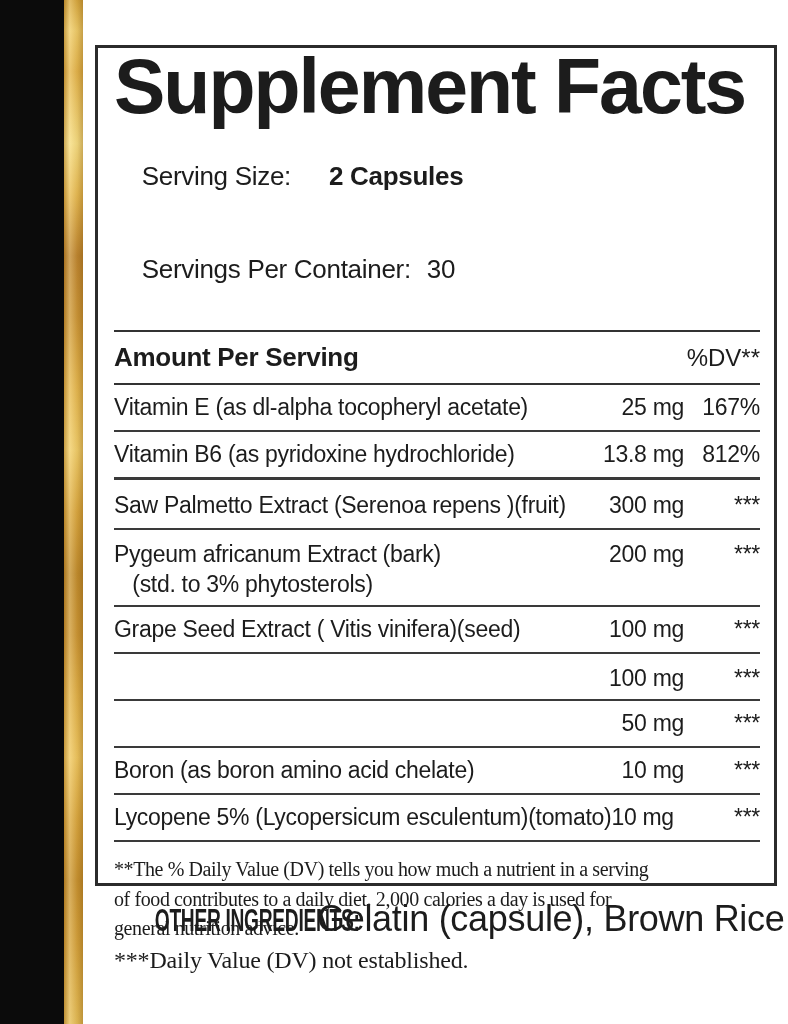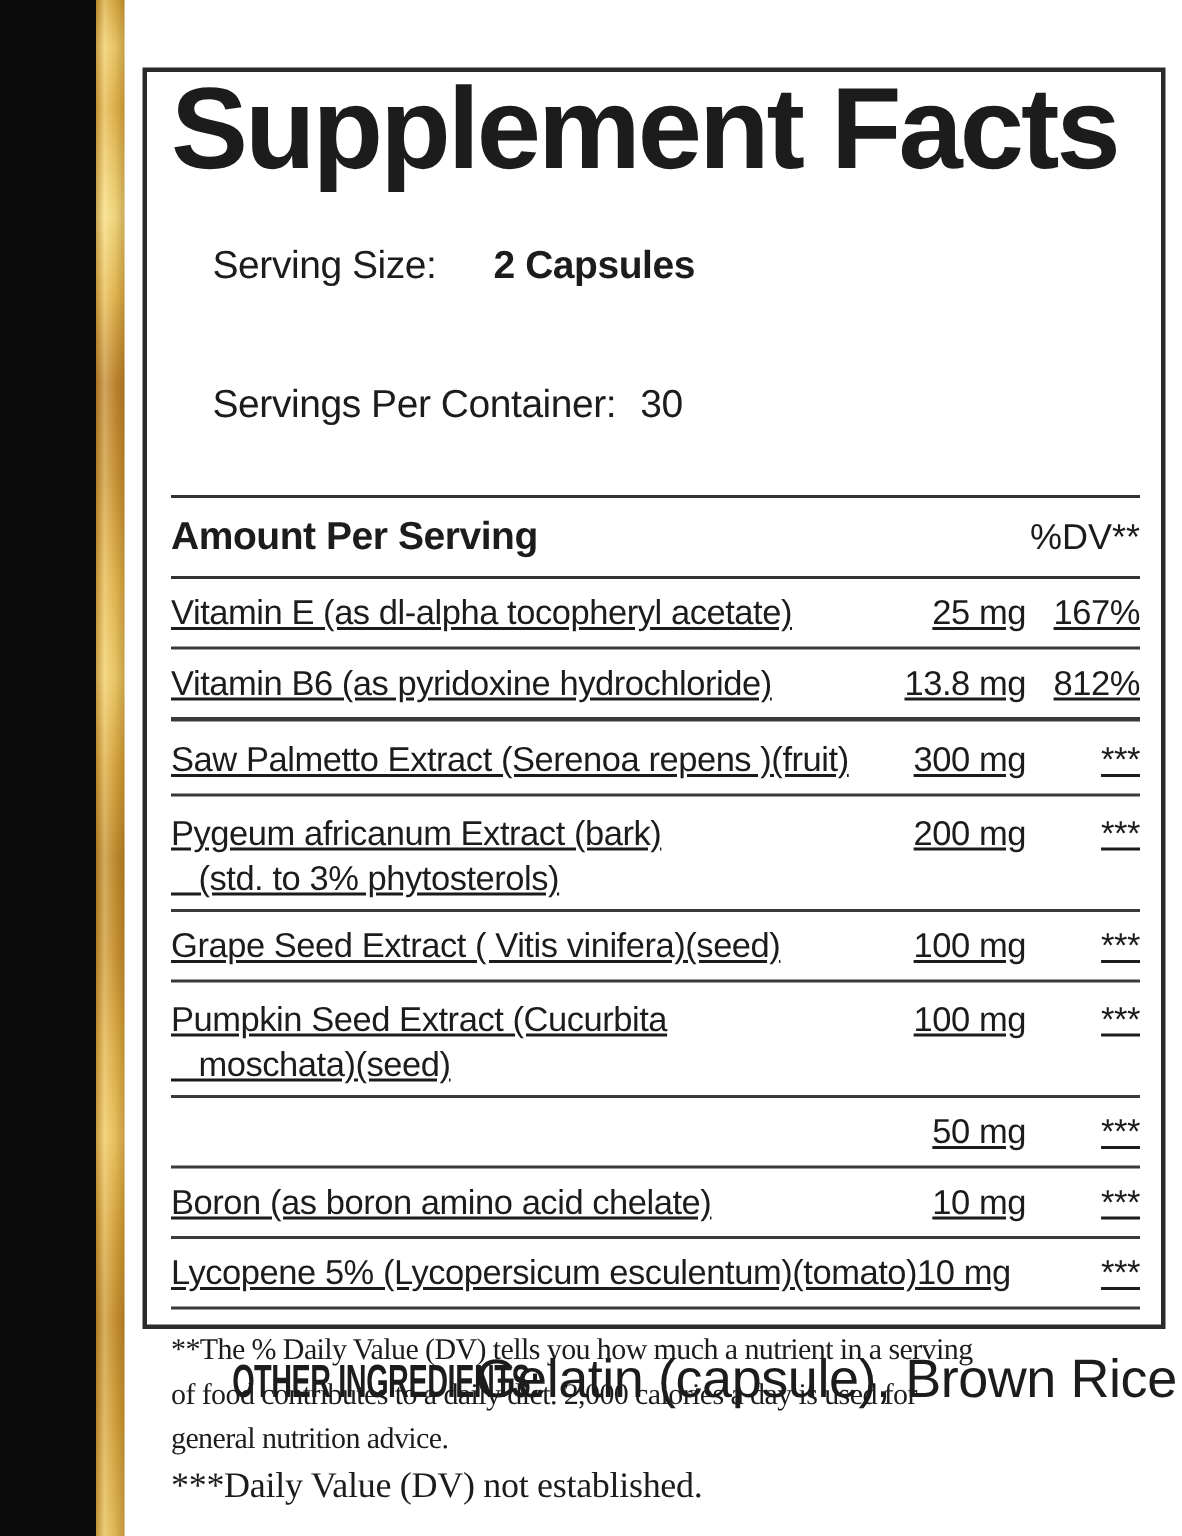--- a/index.html
+++ b/index.html
@@ -72,21 +72,20 @@
   }
 
   .row {
     display: flex;
     align-items: flex-start;
     border-bottom: 2px solid #3a3a3a;
     padding: 7px 0 8px 0;
     font-size: 23px;
     line-height: 30px;
     letter-spacing: -0.3px;
-    text-decoration: underline;
   }
   .row--thick { border-bottom-width: 3px; }
   .row--pad { padding: 10px 0 8px 0; }
   .row--tall { padding: 9px 0 6px 0; }
   .row-name { white-space: pre; }
   .row-amount {
     margin-left: auto;
     min-width: 92px;
     text-align: right;
     white-space: pre;
@@ -179,22 +178,20 @@
     <span class="row-dv">***</span>
   </div>
 
   <div class="row">
     <span class="row-name">Grape Seed Extract ( Vitis vinifera)(seed)</span>
     <span class="row-amount">100 mg</span>
     <span class="row-dv">***</span>
   </div>
 
   <div class="row row--tall">
-    <span class="row-name">Pumpkin Seed Extract (Cucurbita
-   moschata)(seed)</span>
     <span class="row-amount">100 mg</span>
     <span class="row-dv">***</span>
   </div>
 
   <div class="row">
     <span class="row-amount">50 mg</span>
     <span class="row-dv">***</span>
   </div>
 
   <div class="row">

